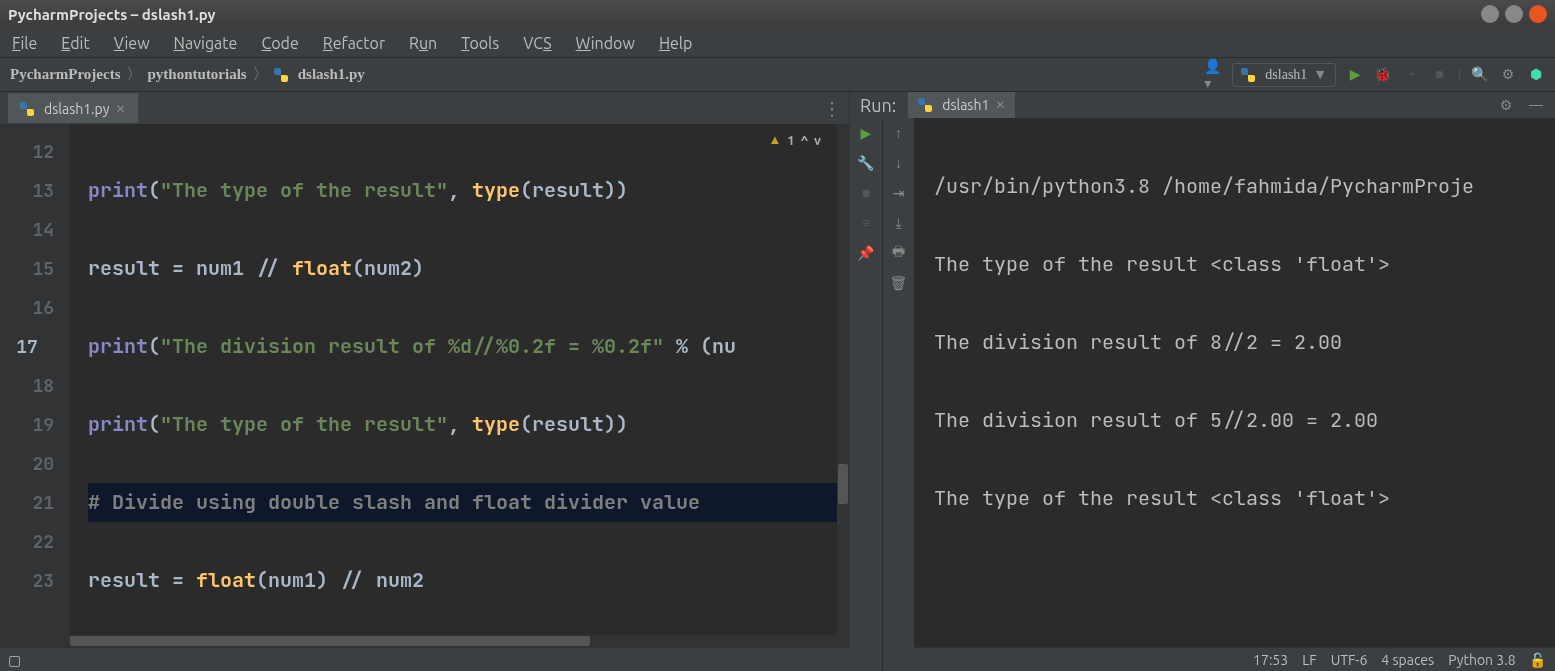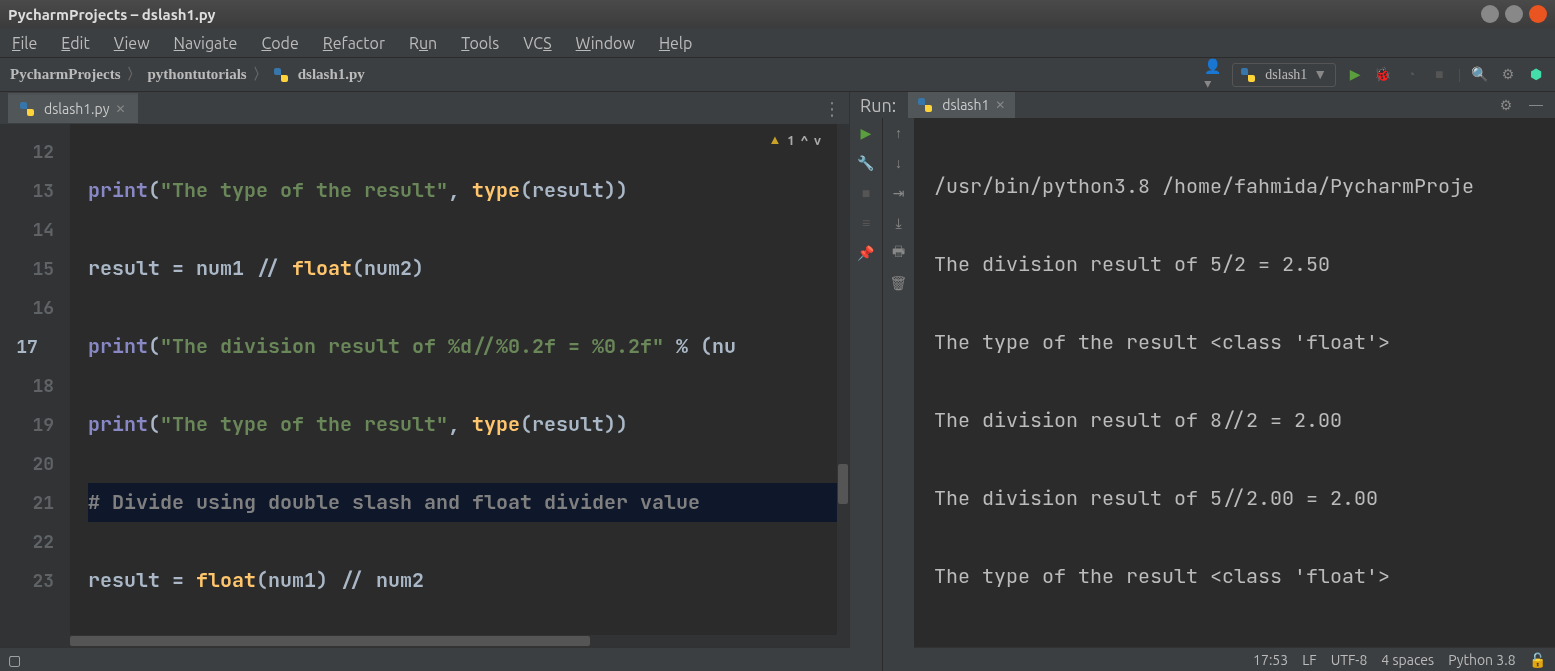--- a/index.html
+++ b/index.html
@@ -244,36 +244,35 @@
       <div class="run-toolbar2">
         <span class="tool-icon">↑</span>
         <span class="tool-icon">↓</span>
         <span class="tool-icon">⇥</span>
         <span class="tool-icon">⤓</span>
         <span class="tool-icon">🖶</span>
         <span class="tool-icon">🗑</span>
       </div>
       <div class="run-output">
 <div>/usr/bin/python3.8 /home/fahmida/PycharmProje</div>
-<div>The division result of 5/2 = 2.50</div>
 <div>The type of the result &lt;class 'float'&gt;</div>
 <div>The division result of 8//2 = 2.00</div>
 <div>The division result of 5//2.00 = 2.00</div>
 <div>The type of the result &lt;class 'float'&gt;</div>
 
 
 <div></div>
 
       </div>
     </div>
   </div>
 </div>
 
 <div class="statusbar">
   <span>▢</span>
   <div class="spacer3"></div>
   <span>17:53</span>
   <span>LF</span>
-  <span>UTF-8</span>
+  <span>UTF-6</span>
   <span>4 spaces</span>
   <span>Python 3.8</span>
   <span>🔓</span>
 </div>
 
 </body></html>

